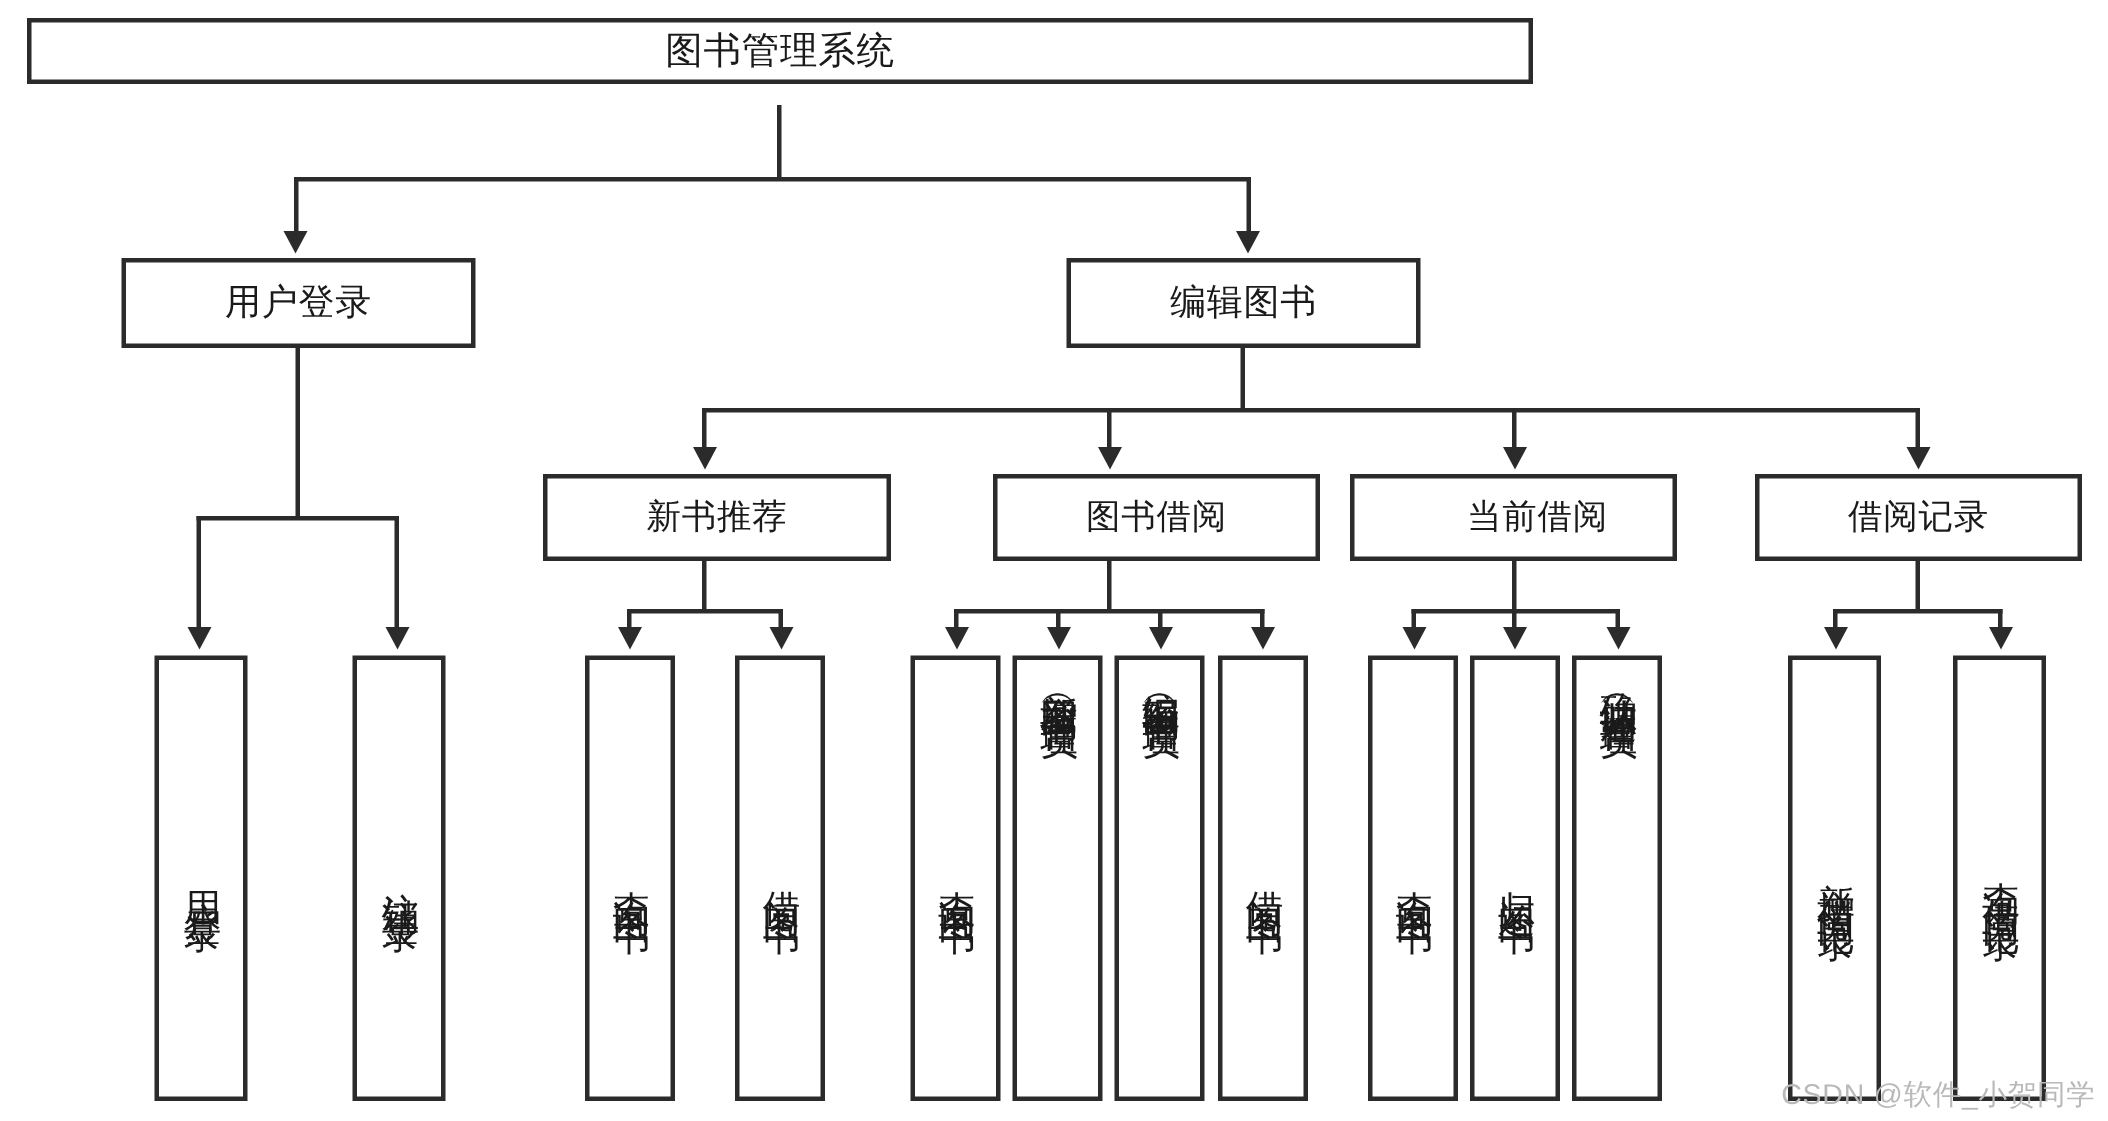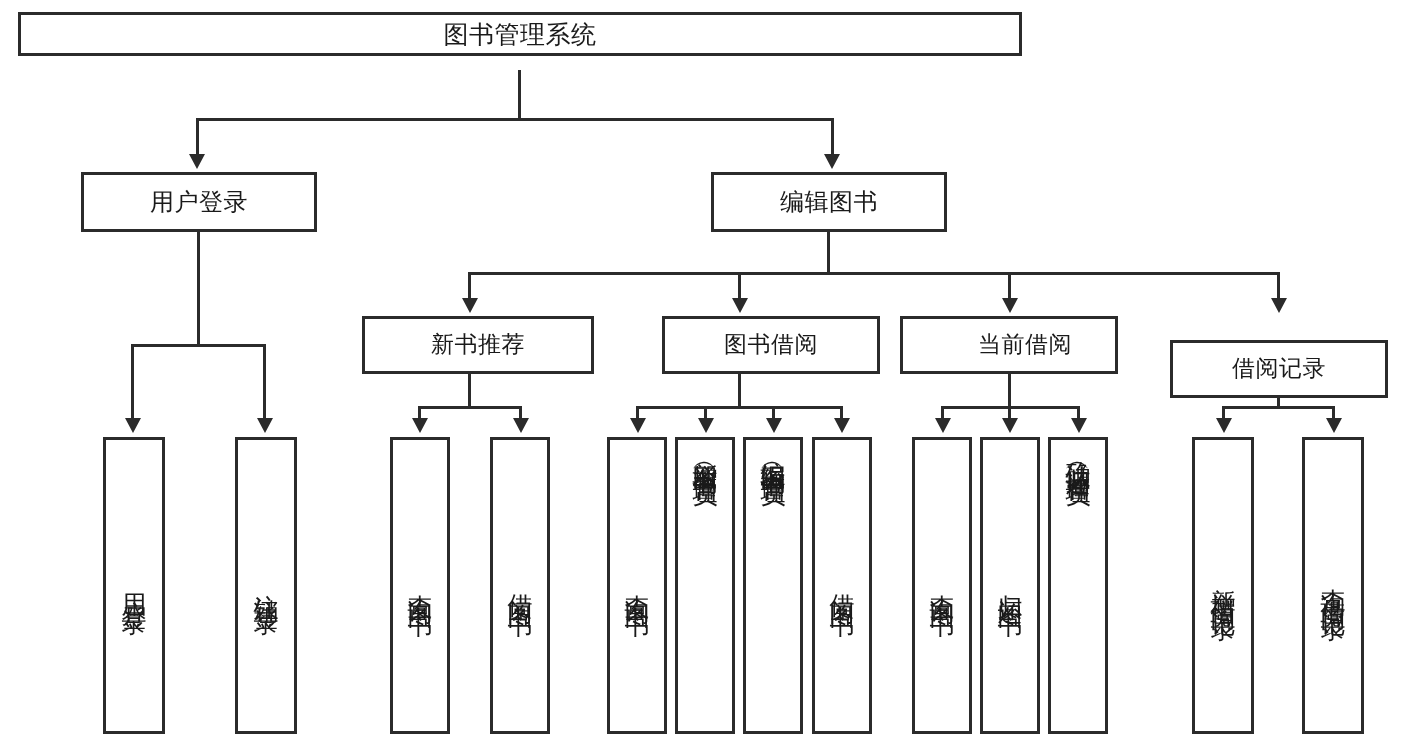--- a/index.html
+++ b/index.html
@@ -143,21 +143,21 @@
 
   <div class="node lvl3" style="left:362px; top:316px; width:232px; height:58px;">
     <span class="label">新书推荐</span>
   </div>
   <div class="node lvl3" style="left:633px; top:316px; width:218px; height:58px;margin-left:29px;">
     <span class="label">图书借阅</span>
   </div>
   <div class="node lvl3" style="left:900px; top:316px; width:218px; height:58px;padding-left:32px;">
     <span class="label">当前借阅</span>
   </div>
-  <div class="node lvl3" style="left:1170px; top:316px; width:218px; height:58px;margin-top:24px;">
+  <div class="node lvl3" style="left:1170px; top:316px; width:218px; height:58px;">
     <span class="label">借阅记录</span>
   </div>
 
   <div class="edge v" style="left:468px; top:374px; width:3px; height:32px;"></div>
   <div class="edge h" style="left:418px; top:406px; width:104px; height:3px;"></div>
   <div class="edge v" style="left:418px; top:406px; width:3px; height:14px;"></div>
   <div class="arrow" style="left:412px; top:418px;"></div>
   <div class="edge v" style="left:519px; top:406px; width:3px; height:14px;"></div>
   <div class="arrow" style="left:513px; top:418px;"></div>
 
@@ -225,14 +225,15 @@
     <span class="label">确认归还（管理员）</span>
   </div>
 
   <div class="node leaf" style="left:1192px; top:437px; width:62px; height:297px;">
     <span class="label">新增借阅记录</span>
   </div>
   <div class="node leaf" style="left:1302px; top:437px; width:62px; height:297px;">
     <span class="label">查询借阅记录</span>
   </div>
 
+  <div id="watermark">CSDN @软件_小贺同学</div>
 
 </div>
 
 </body></html>

